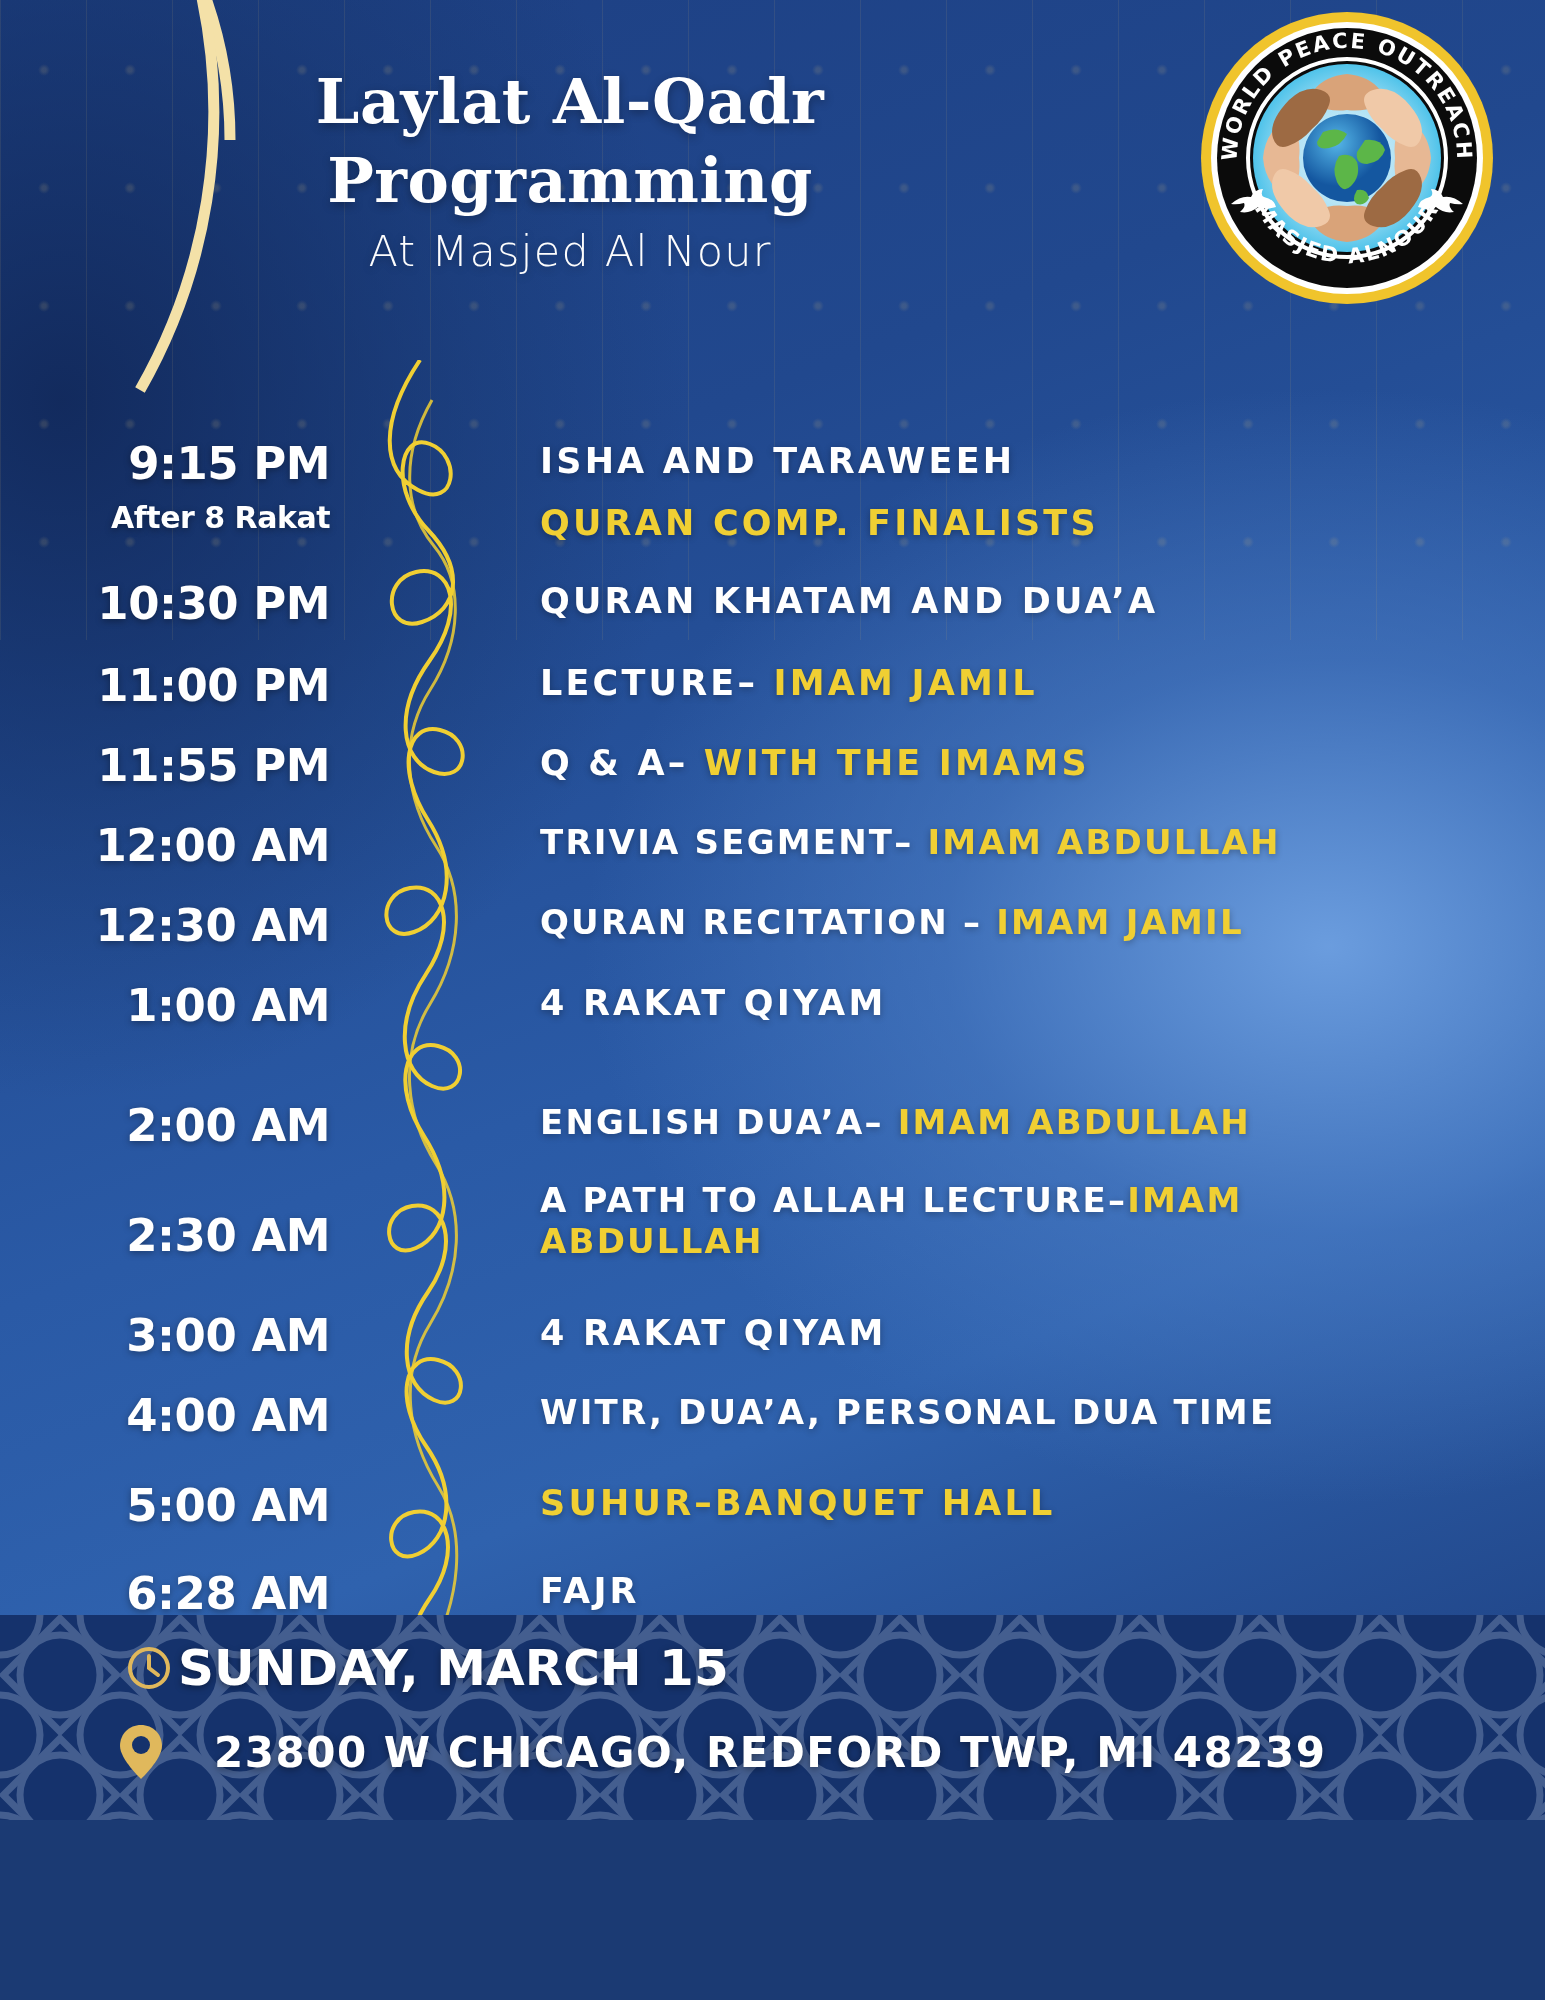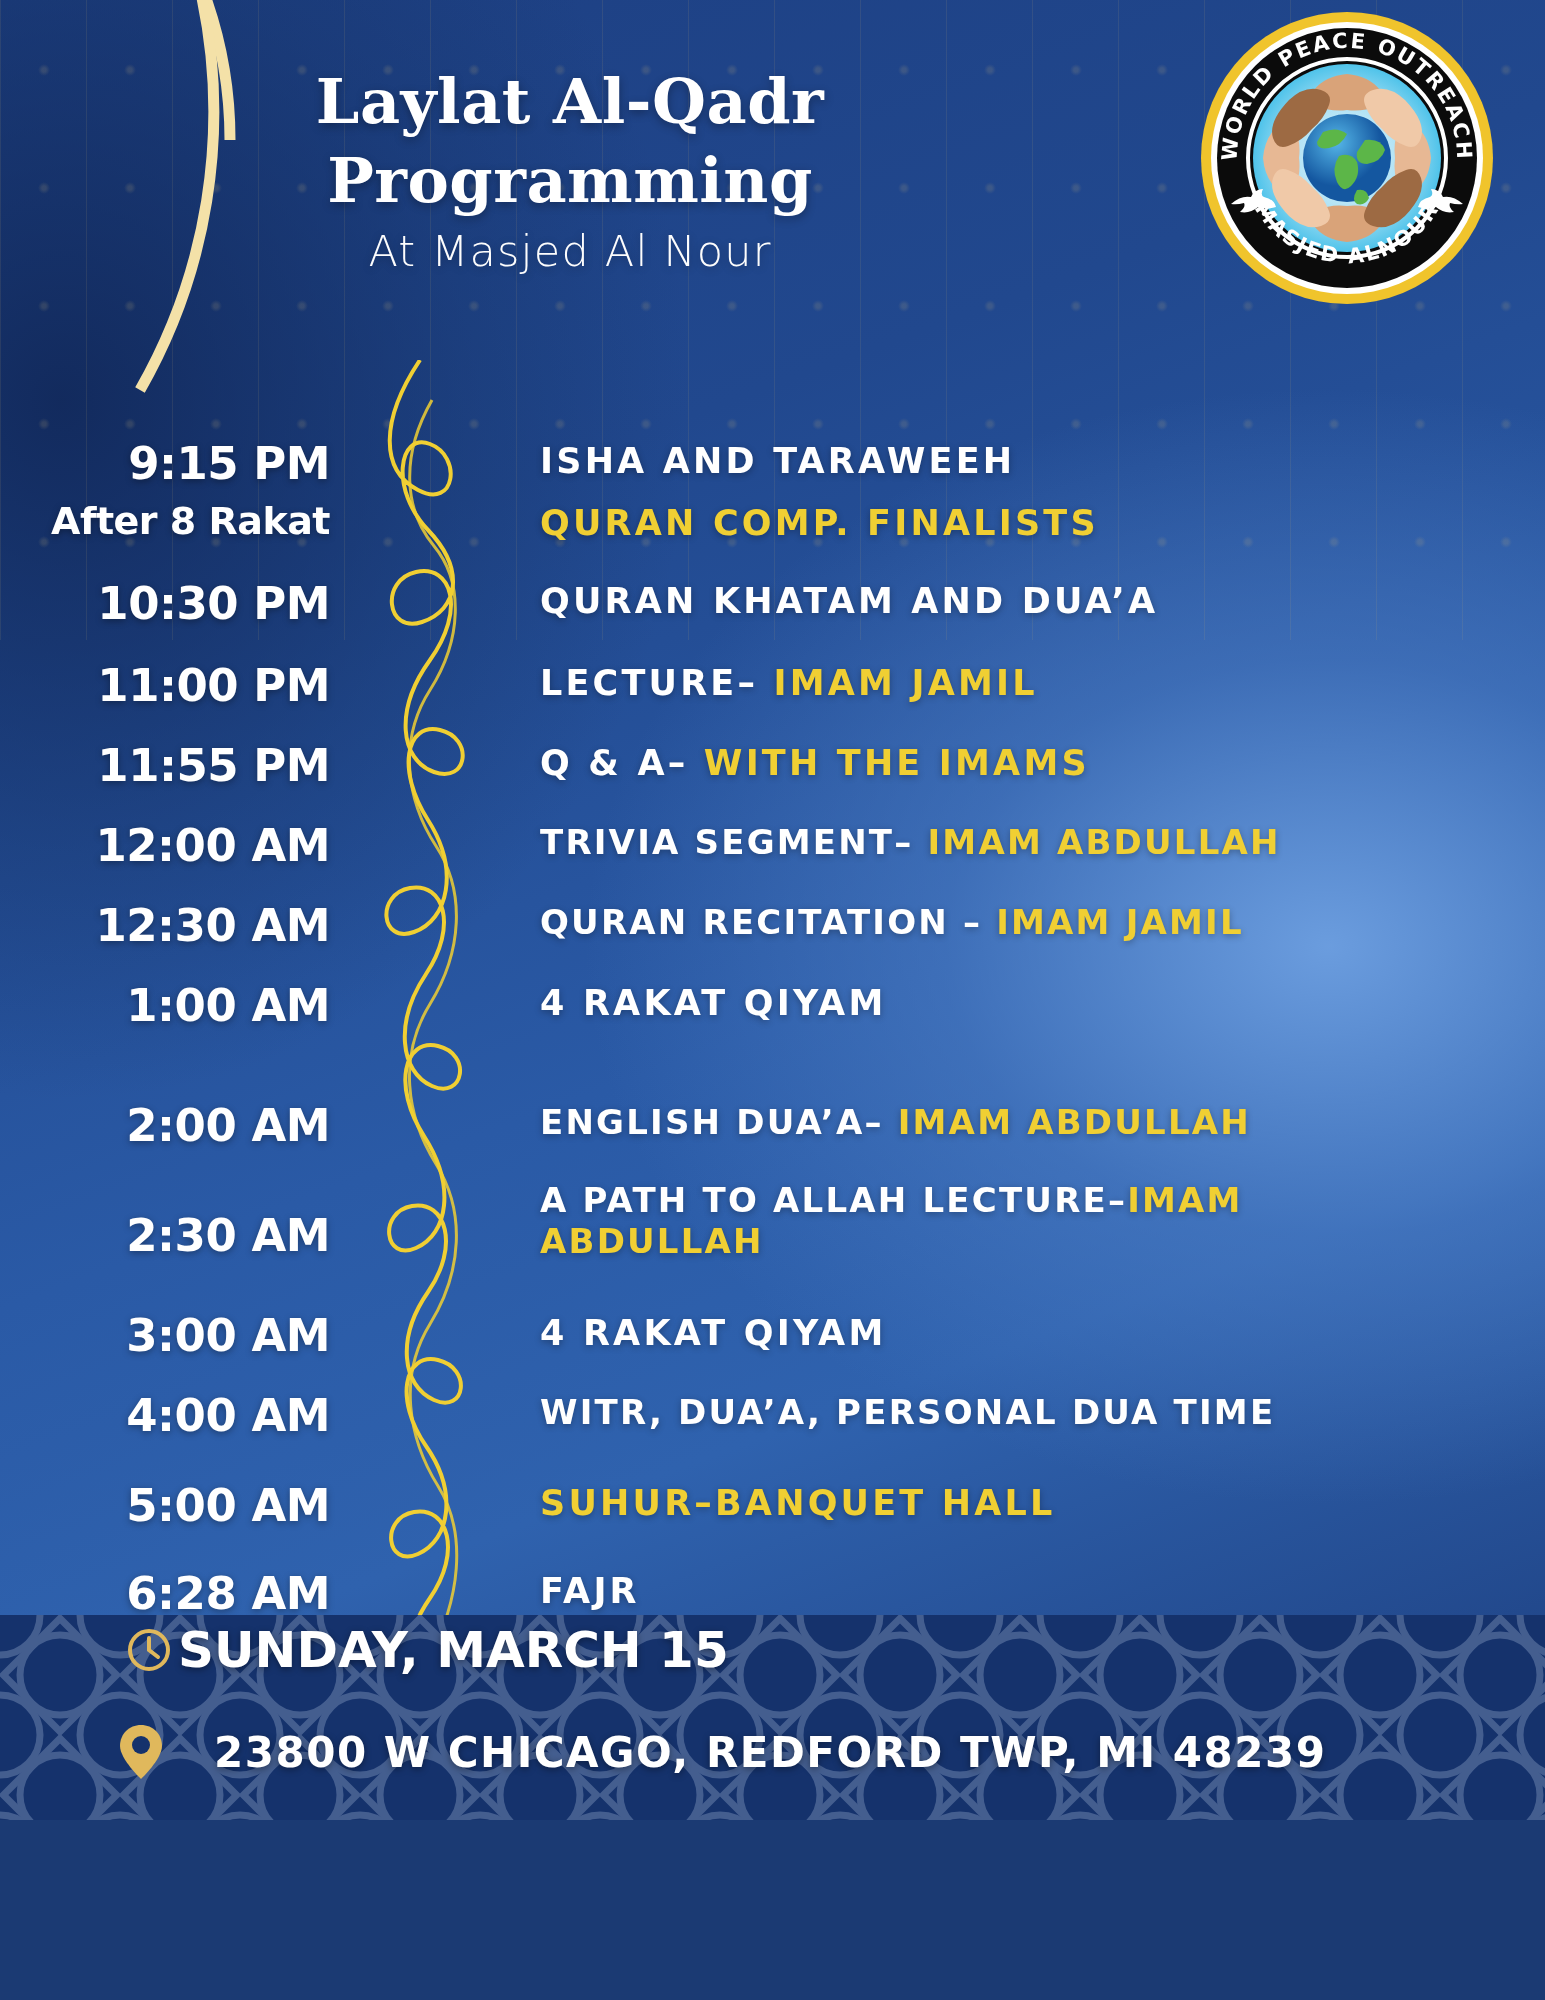--- a/index.html
+++ b/index.html
@@ -57,21 +57,21 @@
   .schedule{position:absolute;left:0;top:440px;width:1545px;height:1300px;}
   .swirl{position:absolute;left:370px;top:-80px;width:130px;height:1340px;pointer-events:none;}
 
   .row{position:absolute;left:0;width:1545px;display:flex;align-items:flex-start;}
   .time{
     width:330px;flex:0 0 330px;text-align:right;padding-right:30px;
     color:#ffffff;font-size:45px;font-weight:700;letter-spacing:-.5px;
     font-family:"DejaVu Sans", sans-serif;line-height:1.05;
     text-shadow:0 2px 7px rgba(0,0,0,.35);
   }
-  .time.small{font-size:38px;}
+  .time.small{font-size:30px;}
   .desc{
     flex:1;padding-left:180px;color:#ffffff;
     font-size:35px;font-weight:600;letter-spacing:3.2px;line-height:1.22;
     font-family:"DejaVu Sans", sans-serif;
     text-shadow:0 2px 7px rgba(0,0,0,.30);
   }
   .desc .gold{color:#f0cf33;}
   .desc.allgold{color:#f0cf33;}
   .desc.tight{letter-spacing:2.2px;font-size:34px;}
 
@@ -292,21 +292,21 @@
             <circle cx="0" cy="120" r="40"></circle>
             <circle cx="120" cy="120" r="40"></circle>
             <circle cx="60" cy="60" r="40"></circle>
             <rect x="20" y="20" width="80" height="80" transform="rotate(45 60 60)"></rect>
           </g>
         </pattern>
       </defs>
       <rect width="1545" height="205" fill="url(#lattice)"></rect>
     </svg>
 
-    <div class="frow" style="left:120px;top:6px;">
+    <div class="frow" style="left:120px;top:24px;">
       <span class="ficon">
         <svg width="46" height="46" viewBox="0 0 46 46">
           <circle cx="23" cy="23" r="19" fill="none" stroke="#e0b85c" stroke-width="4"></circle>
           <path d="M23 11 L23 23 L32 30" fill="none" stroke="#e0b85c" stroke-width="4" stroke-linecap="round"></path>
         </svg>
       </span>
       <span class="ftext fdate">SUNDAY, MARCH 15</span>
     </div>
 
     <div class="frow" style="left:112px;top:108px;gap:44px;">

